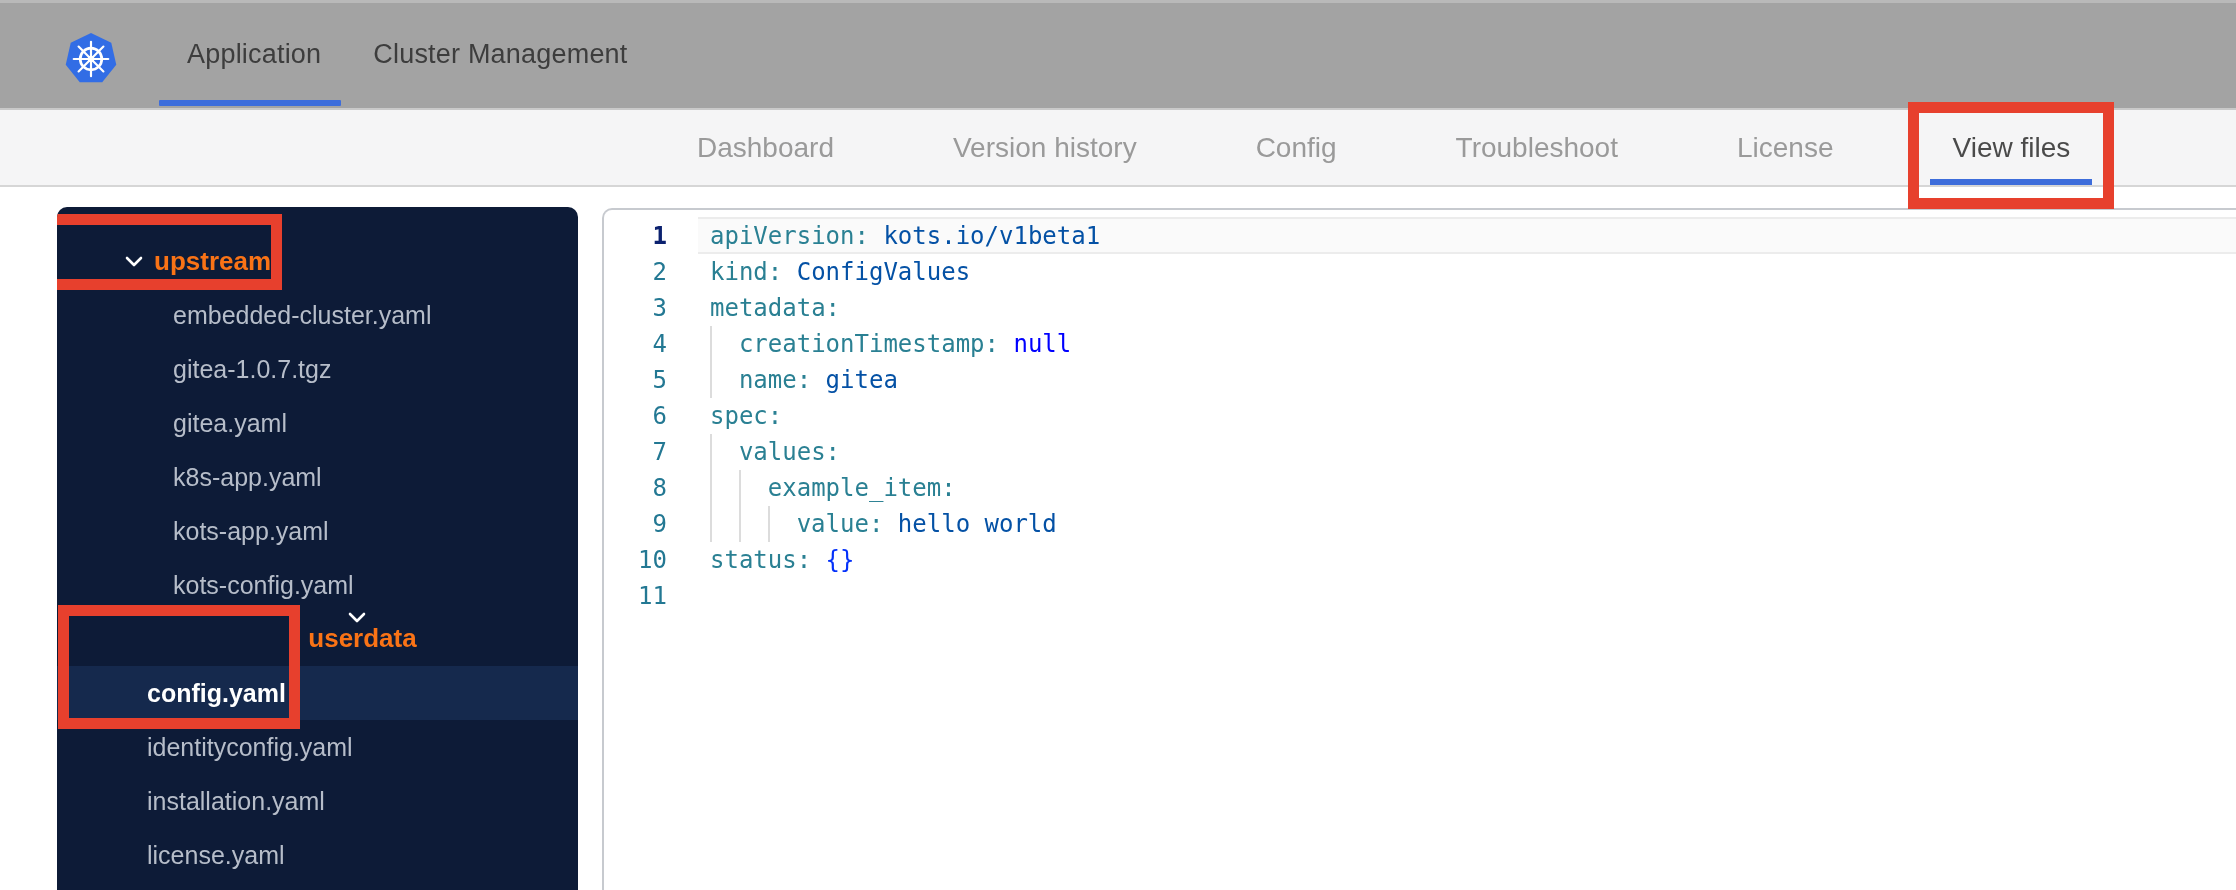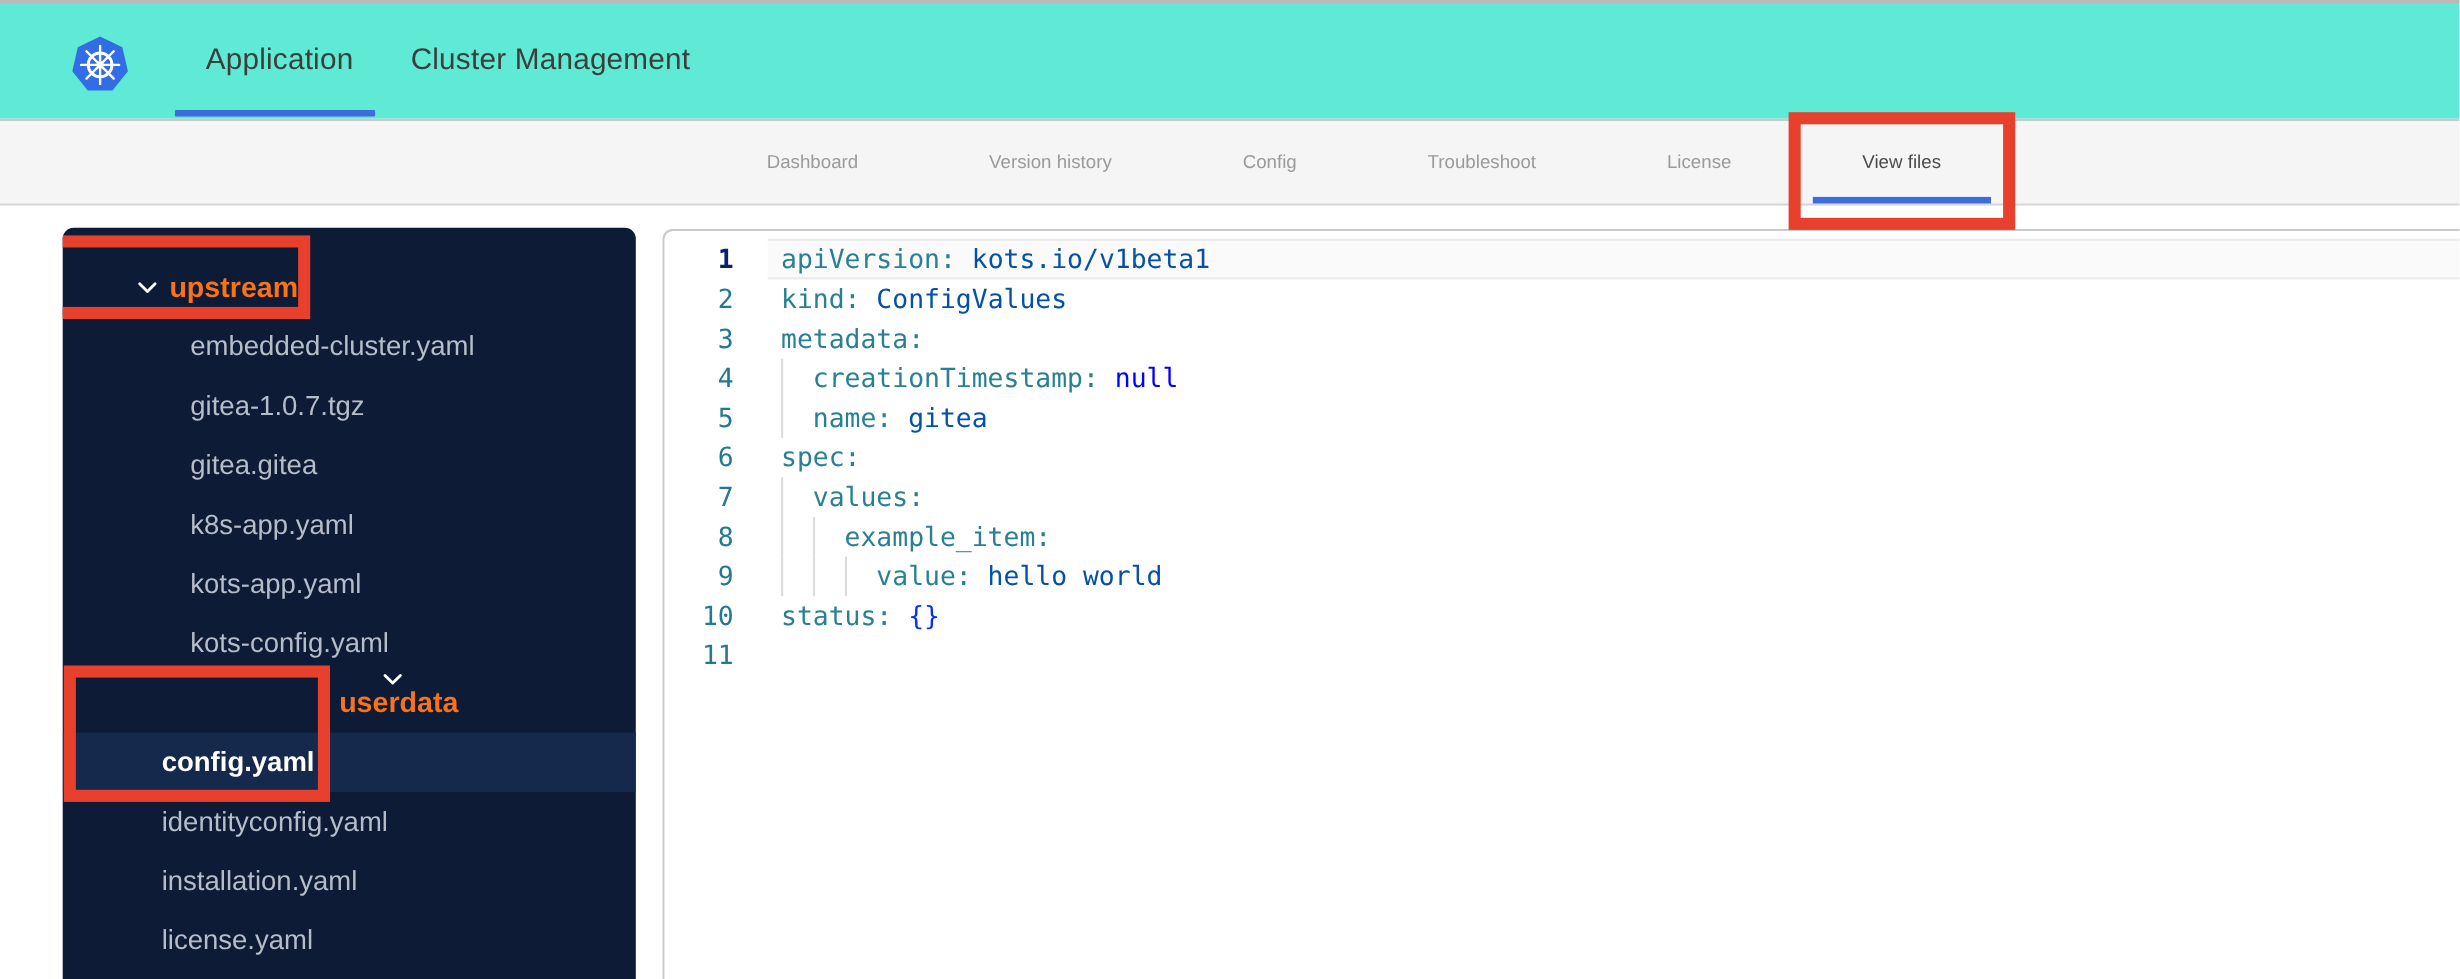--- a/index.html
+++ b/index.html
@@ -1,32 +1,32 @@
 <!DOCTYPE html>
 <html><head>
 <meta charset="utf-8">
 <style>
   * { margin:0; padding:0; box-sizing:border-box; }
   html,body { width:2236px; height:890px; overflow:hidden; background:#ffffff;
               font-family:"Liberation Sans", sans-serif; position:relative; }
 
   
-  .header { position:relative; height:108px; background:#5eead4; border-top:3px solid #b9b9b9; }
+  .header { position:relative; height:108px; background:#a3a3a3; border-top:3px solid #b9b9b9; }
   .logo-wrap { position:absolute; left:64px; top:28px; width:54px; height:56px; }
   .header-tabs { position:absolute; left:187px; top:0; height:103px; display:flex; align-items:center; gap:52px; }
   .header-tab { position:relative; height:103px; display:flex; align-items:center;
                 font-size:27px; color:#3d3d3d; cursor:pointer; letter-spacing:0.2px; }
   .header-tab .active-underline { position:absolute; left:-28px; right:-20px; bottom:0; height:6px;
                 background:#3d6ddb; border-radius:1px; }
 
   
   .subnav { position:relative; height:79px; background:#f5f5f6;
             border-top:2px solid #c9c9c9; border-bottom:2px solid #d6d6d6; }
   .subnav-tabs { height:100%; display:flex; align-items:stretch; gap:119px; padding-left:697px; }
-  .subnav-tab { position:relative; display:flex; align-items:center; font-size:17px;
+  .subnav-tab { position:relative; display:flex; align-items:center; font-size:28px;
                 color:#9a9a9a; cursor:pointer; white-space:nowrap; }
   .subnav-tab.active { color:#4a4a4a; }
   .subnav-tab.active .tab-underline { position:absolute; left:50%; transform:translateX(-50%);
                 bottom:0; width:162px; height:6px; background:#3d6ddb; }
   .annotation-box { position:absolute; border:11px solid #e7402d; background:transparent;
                 pointer-events:none; z-index:40; }
   .viewfiles-box { left:50%; transform:translateX(-50%); top:-8px; width:206px; height:107px; }
 
   
   .content { position:relative; width:2236px; height:703px; background:#ffffff; }
@@ -135,21 +135,21 @@
           </span>
           <span class="lbl">upstream</span>
         </div>
         <div class="tree-row file file-l1">
           <span class="lbl">embedded-cluster.yaml</span>
         </div>
         <div class="tree-row file file-l1">
           <span class="lbl">gitea-1.0.7.tgz</span>
         </div>
         <div class="tree-row file file-l1">
-          <span class="lbl">gitea.gitea</span>
+          <span class="lbl">gitea.yaml</span>
         </div>
         <div class="tree-row file file-l1">
           <span class="lbl">k8s-app.yaml</span>
         </div>
         <div class="tree-row file file-l1">
           <span class="lbl">kots-app.yaml</span>
         </div>
         <div class="tree-row file file-l1">
           <span class="lbl">kots-config.yaml</span>
         </div>

